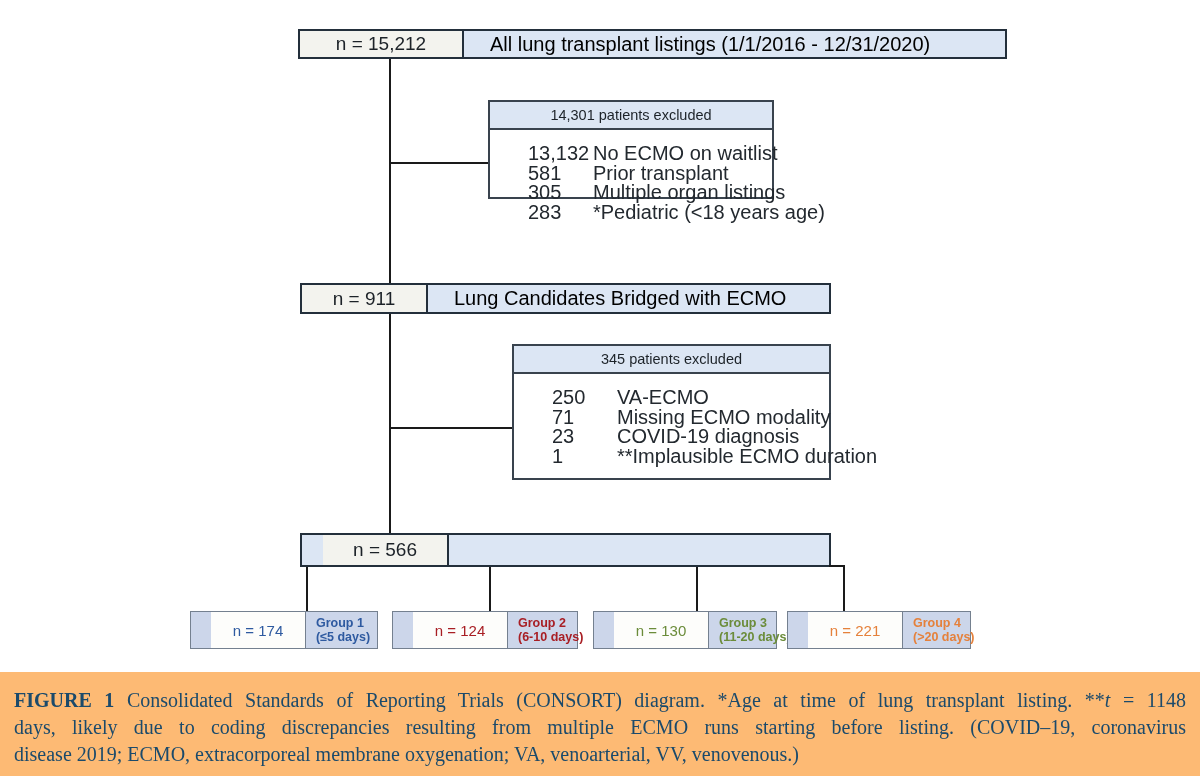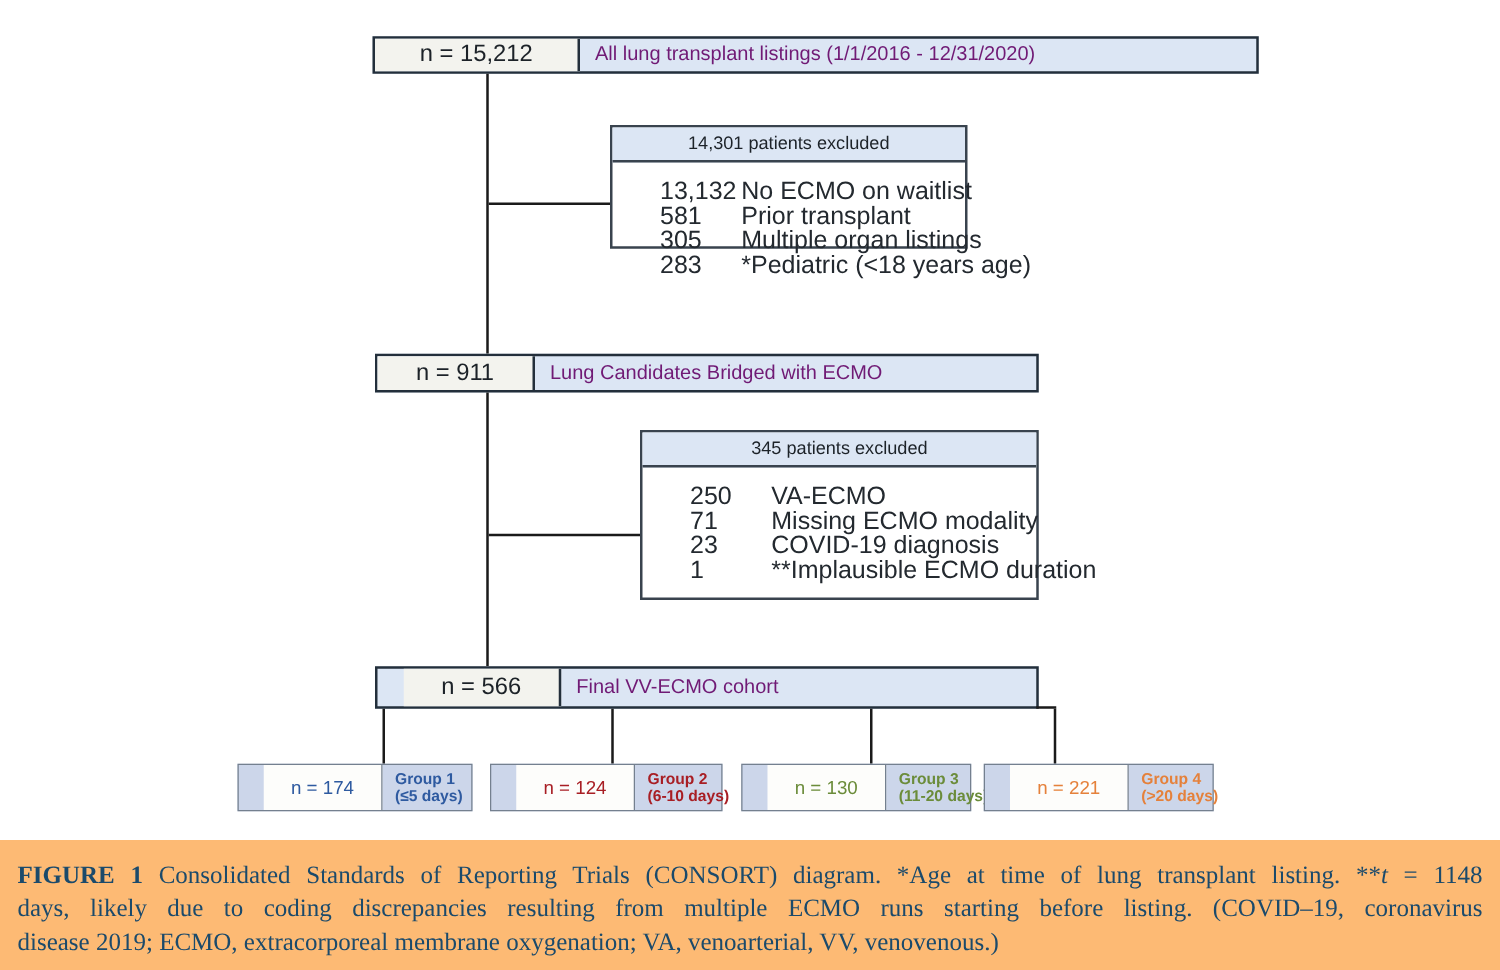--- a/index.html
+++ b/index.html
@@ -3,30 +3,30 @@
 <meta charset="utf-8">
 <style>
   html,body{margin:0;padding:0;background:#ffffff;}
   .canvas{
     position:relative;width:1200px;height:776px;background:#ffffff;
     font-family:"Liberation Sans",sans-serif;overflow:hidden;
   }
   
   .mainbox{
     position:absolute;display:flex;box-sizing:border-box;
-    border:2px solid #232f3b;background:#dce6f4;
+    border:2px solid #232f3b;background:#dce6f4;gap:14px;
   }
   .mainbox .ncell{
     box-sizing:border-box;background:#f3f3ee;border-right:2px solid #232f3b;
     display:flex;align-items:center;justify-content:center;
     font-size:19px;color:#1c2228;white-space:nowrap;
   }
   .mainbox .lcell{
     flex:1;display:flex;align-items:center;padding-left:12px;
-    font-size:16px;color:#701a75;white-space:nowrap;
+    font-size:20px;color:#000000;white-space:nowrap;
   }
   
   .exbox{
     position:absolute;box-sizing:border-box;border:2px solid #39434e;background:#ffffff;
   }
   .exhead{
     box-sizing:border-box;height:28px;background:#dce6f4;border-bottom:2px solid #39434e;
     display:flex;align-items:center;justify-content:center;
     font-size:14.5px;color:#1c2228;
   }
@@ -121,21 +121,20 @@
         </div>
       <div class="exrow">
           <span class="exnum">1</span>
           <span>**Implausible ECMO duration</span>
         </div>
     </div>
   </div>
 
   <div class="mainbox" style="left:300px;top:533px;width:531px;height:34px;">
     <div class="ncell" style="width:126px;flex:0 0 126px;margin-left:21px;">n = 566</div>
-    <div class="lcell">Final VV-ECMO cohort</div>
   </div>
 
   <div class="line" style="left:829px;top:565px;width:16px;height:2px;"></div>
   <div class="line" style="left:306px;top:567px;width:2px;height:44px;"></div>
   <div class="line" style="left:489px;top:567px;width:2px;height:44px;"></div>
   <div class="line" style="left:696px;top:567px;width:2px;height:44px;"></div>
   <div class="line" style="left:843px;top:567px;width:2px;height:44px;"></div>
 
   <div class="gbox" style="left:190px;top:611px;width:188px;">
     <div class="gn" style="color: rgb(46, 90, 160);">n = 174</div>

